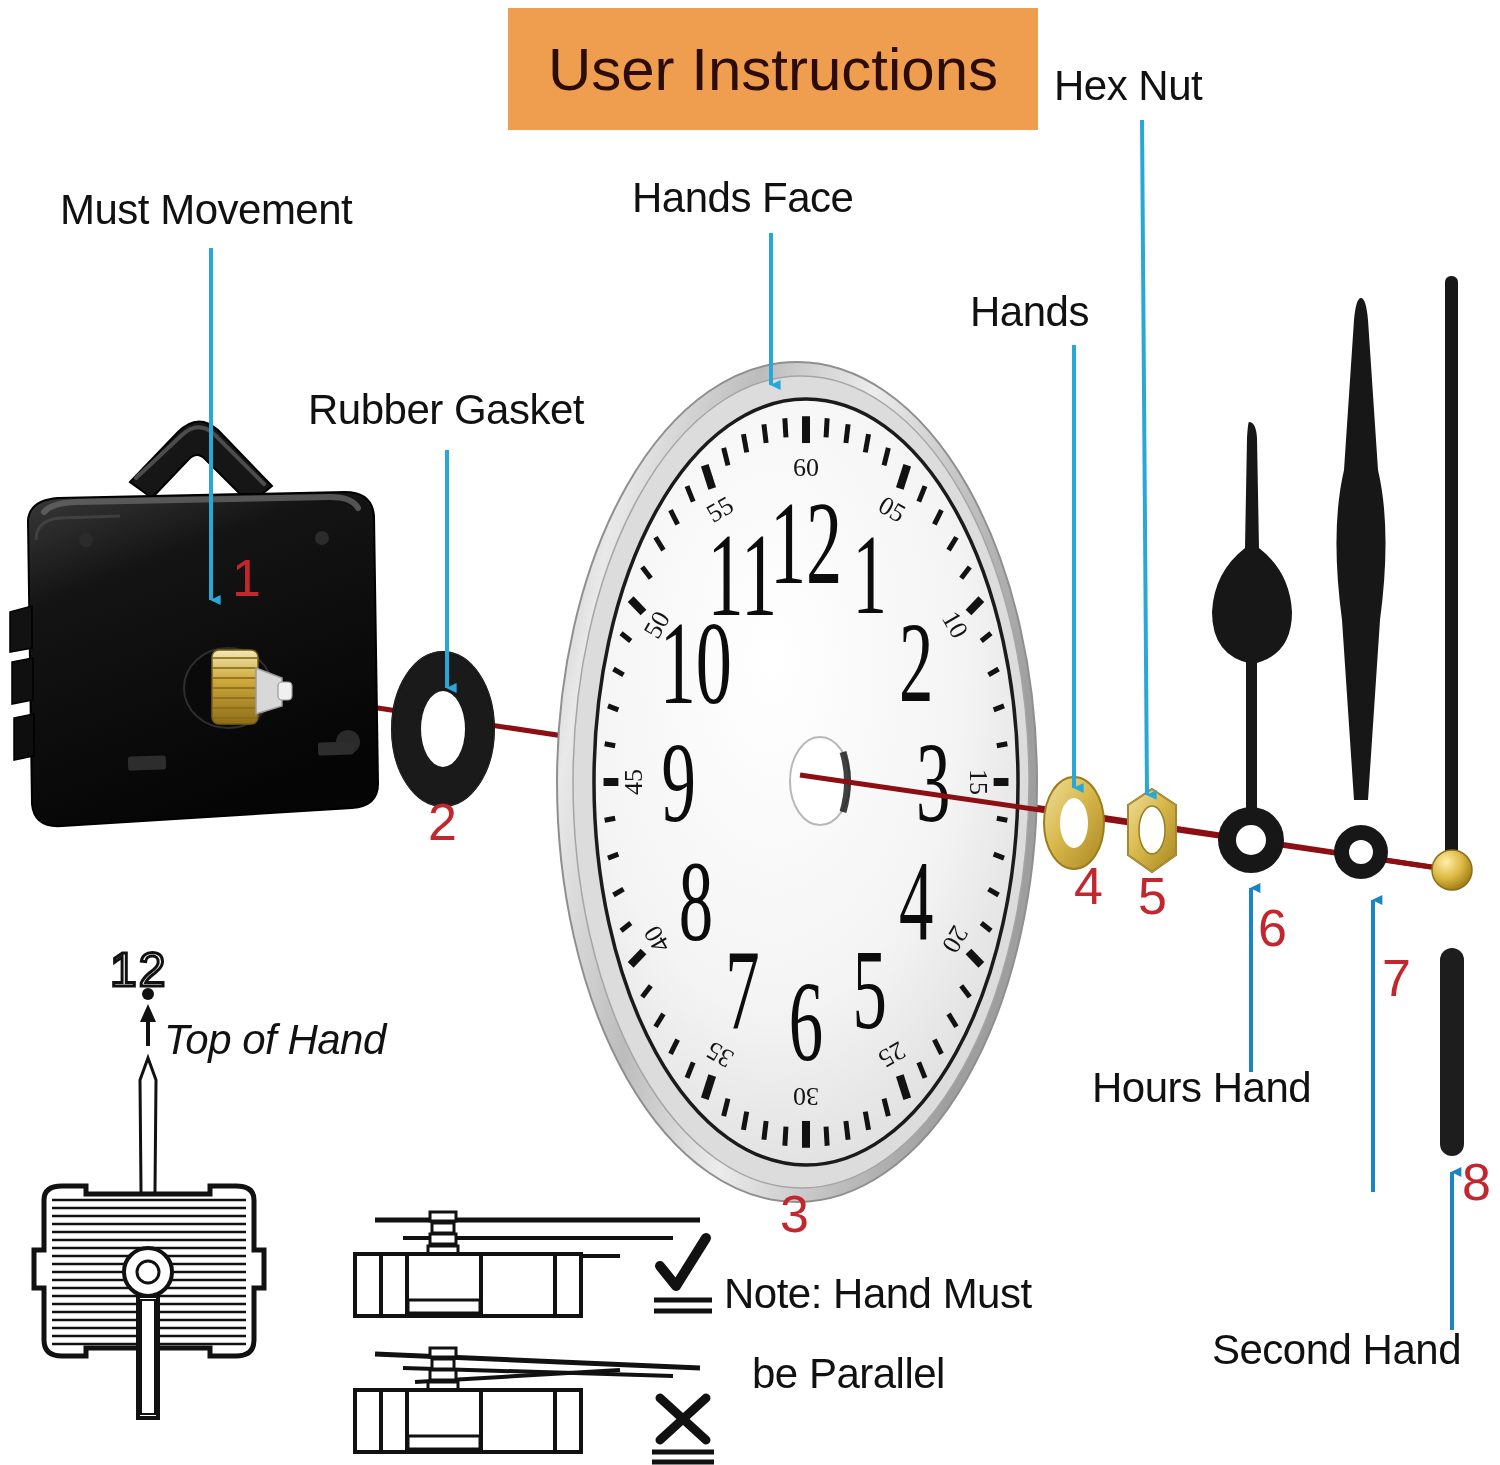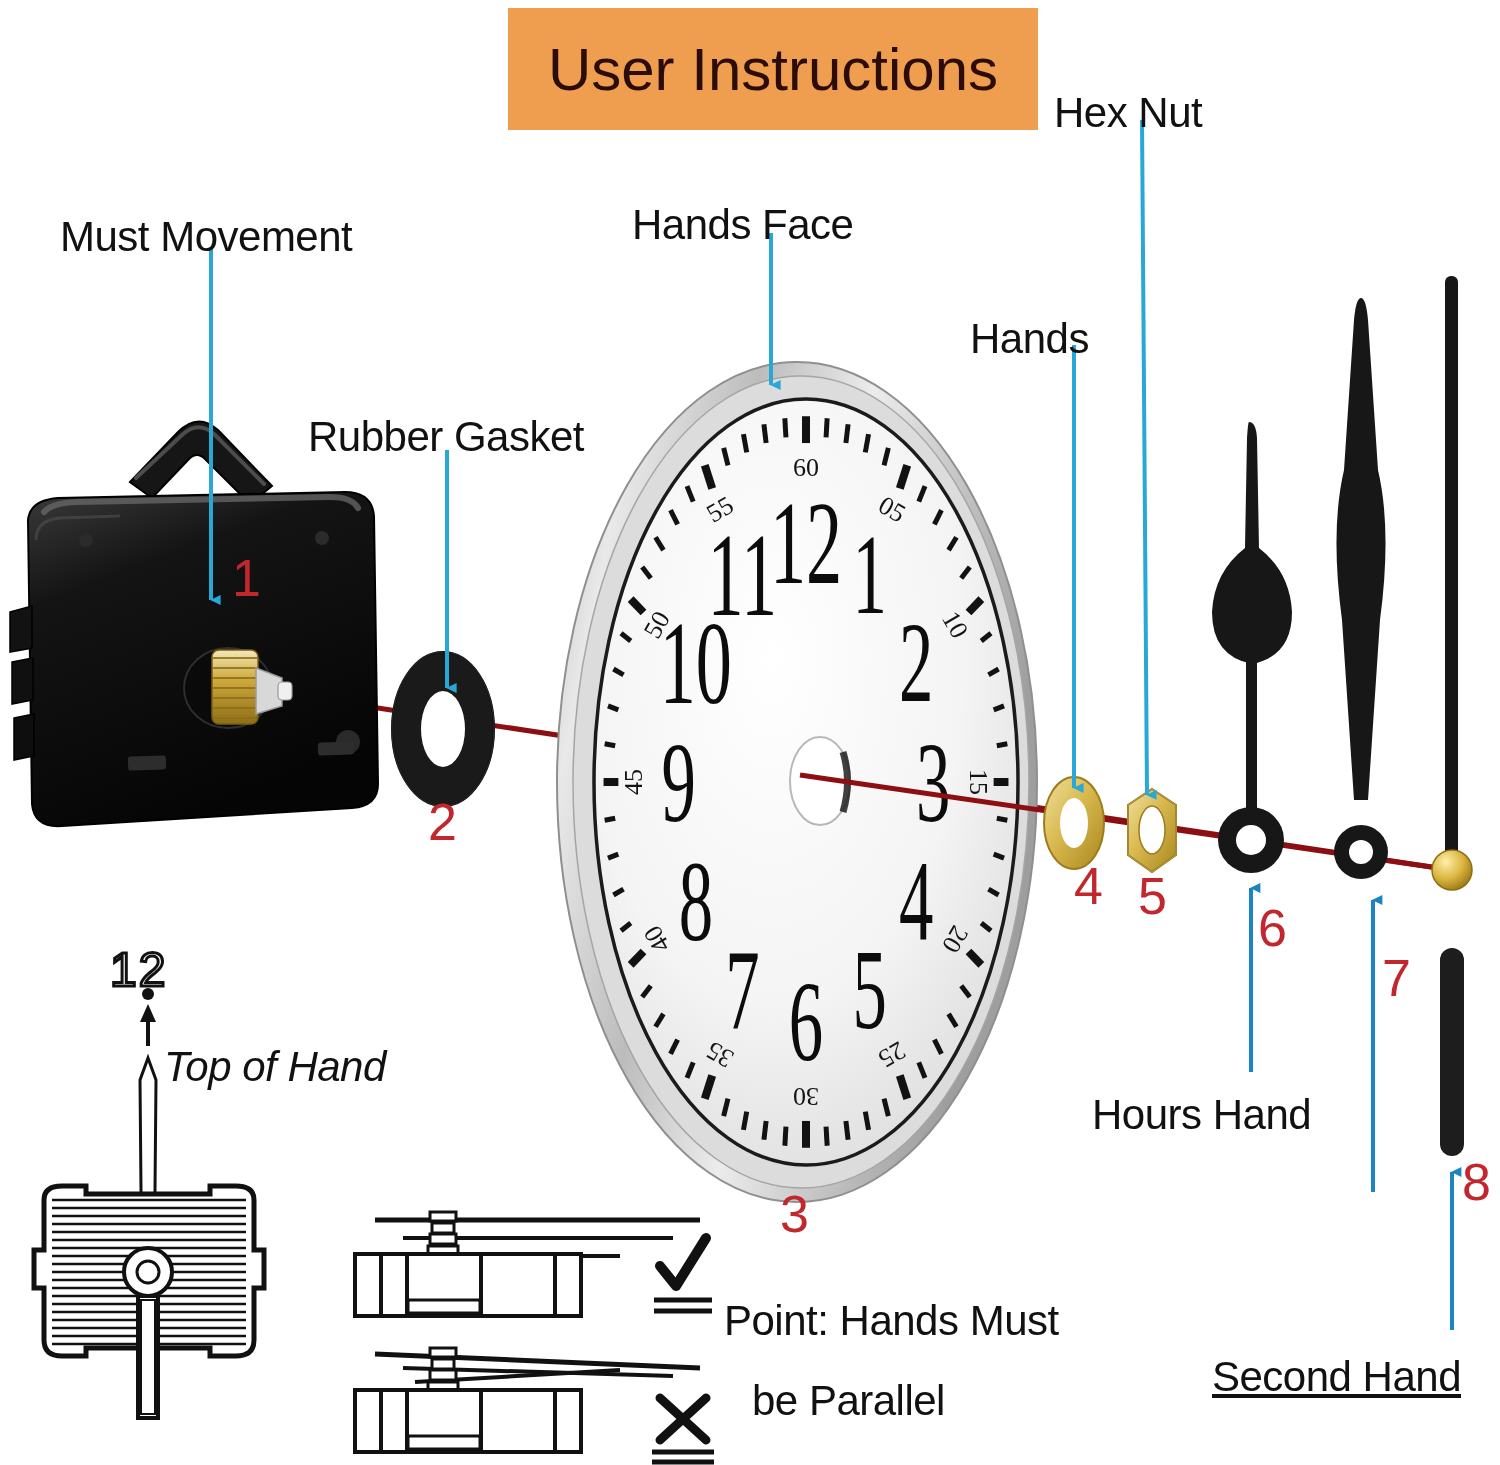--- a/index.html
+++ b/index.html
@@ -1,19 +1,19 @@
 <!DOCTYPE html>
 <html><head>
 <meta charset="utf-8">
 <style>
   html,body{margin:0;padding:0;background:#fff;}
   body{font-family:"Liberation Sans",sans-serif;}
   #page{position:relative;width:1500px;height:1465px;background:#ffffff;overflow:hidden;border-radius:11px;}
   .abs{position:absolute;}
-  .lbl{color:#111;font-size:42px;line-height:1.05;white-space:nowrap;font-family:"Liberation Sans",sans-serif;letter-spacing:-0.5px;margin-top:27px;}
+  .lbl{color:#111;font-size:42px;line-height:1.05;white-space:nowrap;font-family:"Liberation Sans",sans-serif;letter-spacing:-0.5px;}
   .num{color:#c1272d;font-size:52px;font-weight:400;font-family:"Liberation Sans",sans-serif;}
   #title-banner{left:508px;top:8px;width:530px;height:122px;background:#ef9d4f;
      display:flex;align-items:center;justify-content:center;}
   #title-banner span{font-size:60px;color:#2b0c08;letter-spacing:0px;font-family:"Liberation Sans",sans-serif;}
   svg{display:block;}
   .svgfull{position:absolute;left:0;top:0;width:1500px;height:1465px;pointer-events:none;}
 </style>
 </head>
 <body>
 
@@ -360,31 +360,31 @@
       <line x1="652" y1="1462" x2="714" y2="1462" stroke="#111" stroke-width="5"></line>
     </g>
   </svg>
 
   <div class="abs lbl" style="left:60px;  top:188px;">Must Movement</div>
   <div class="abs lbl" style="left:308px; top:388px;">Rubber Gasket</div>
   <div class="abs lbl" style="left:632px; top:176px;">Hands Face</div>
   <div class="abs lbl" style="left:1054px;top:64px;">Hex Nut</div>
   <div class="abs lbl" style="left:970px; top:290px;">Hands</div>
   <div class="abs lbl" style="left:1092px;top:1066px;">Hours Hand</div>
-  <div class="abs lbl" style="left:1212px;top:1328px;text-decoration:underline;">Second Hand</div>
+  <div class="abs lbl" style="left:1212px;top:1328px;">Second Hand</div>
 
   <div class="abs num" style="left:232px; top:548px;">1</div>
   <div class="abs num" style="left:428px; top:792px;">2</div>
   <div class="abs num" style="left:780px; top:1184px;">3</div>
   <div class="abs num" style="left:1074px;top:856px;">4</div>
   <div class="abs num" style="left:1138px;top:866px;">5</div>
   <div class="abs num" style="left:1258px;top:898px;">6</div>
   <div class="abs num" style="left:1382px;top:948px;">7</div>
   <div class="abs num" style="left:1462px;top:1152px;">8</div>
 
   <div class="abs" style="left:110px;top:942px;font-size:48px;font-family:'Liberation Sans',sans-serif;
        color:#fff;-webkit-text-stroke:3px #111;letter-spacing:2px;">12</div>
   <div class="abs lbl" style="left:164px;top:1018px;font-style:italic;">Top of Hand</div>
 
-  <div class="abs lbl" style="left:724px;top:1272px;">Point: Hands Must</div>
+  <div class="abs lbl" style="left:724px;top:1272px;">Note: Hand Must</div>
   <div class="abs lbl" style="left:752px;top:1352px;">be Parallel</div>
 
 </div>
 
 </body></html>

